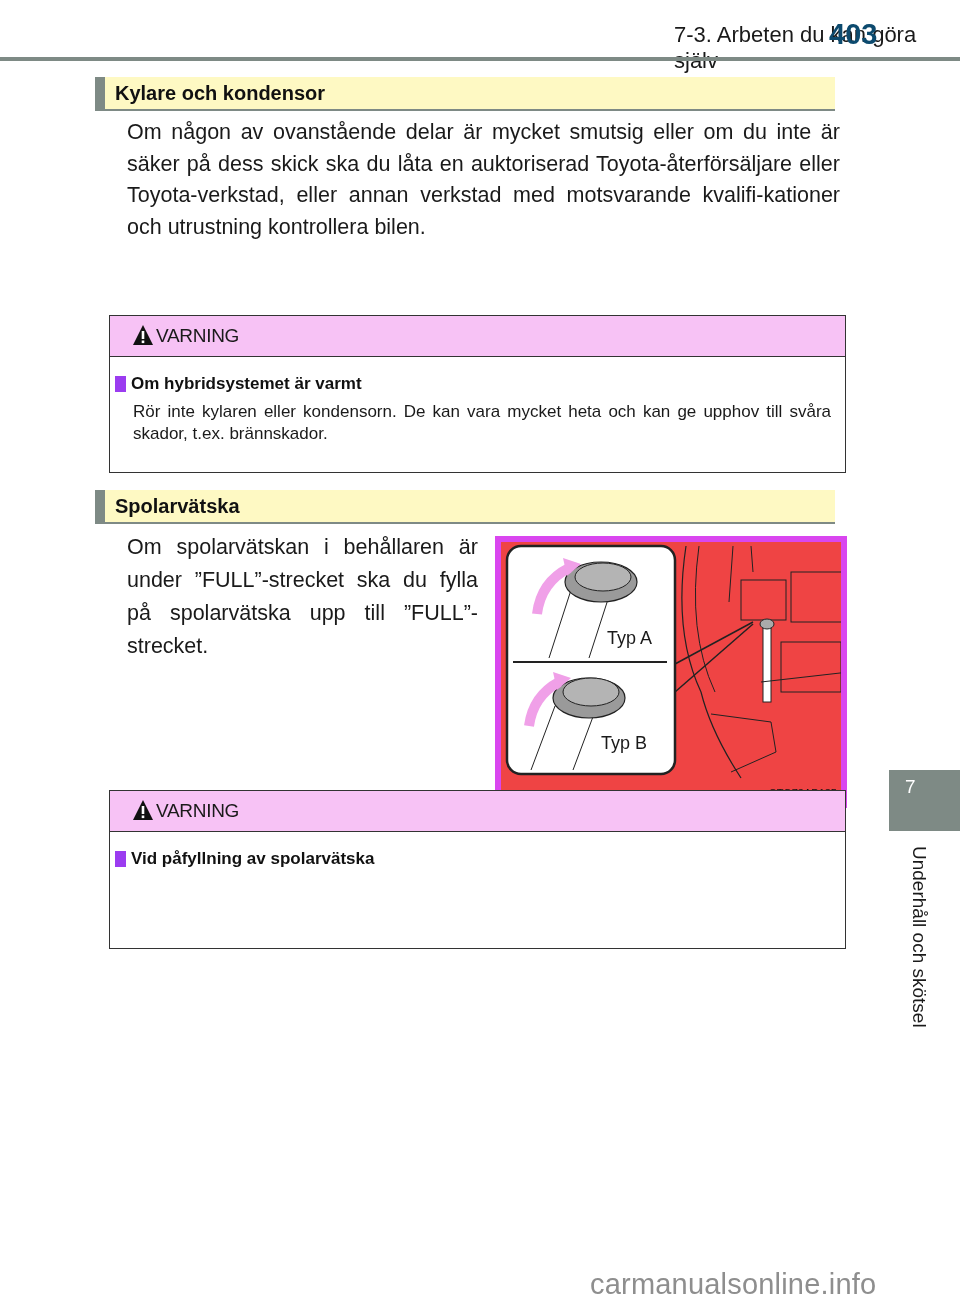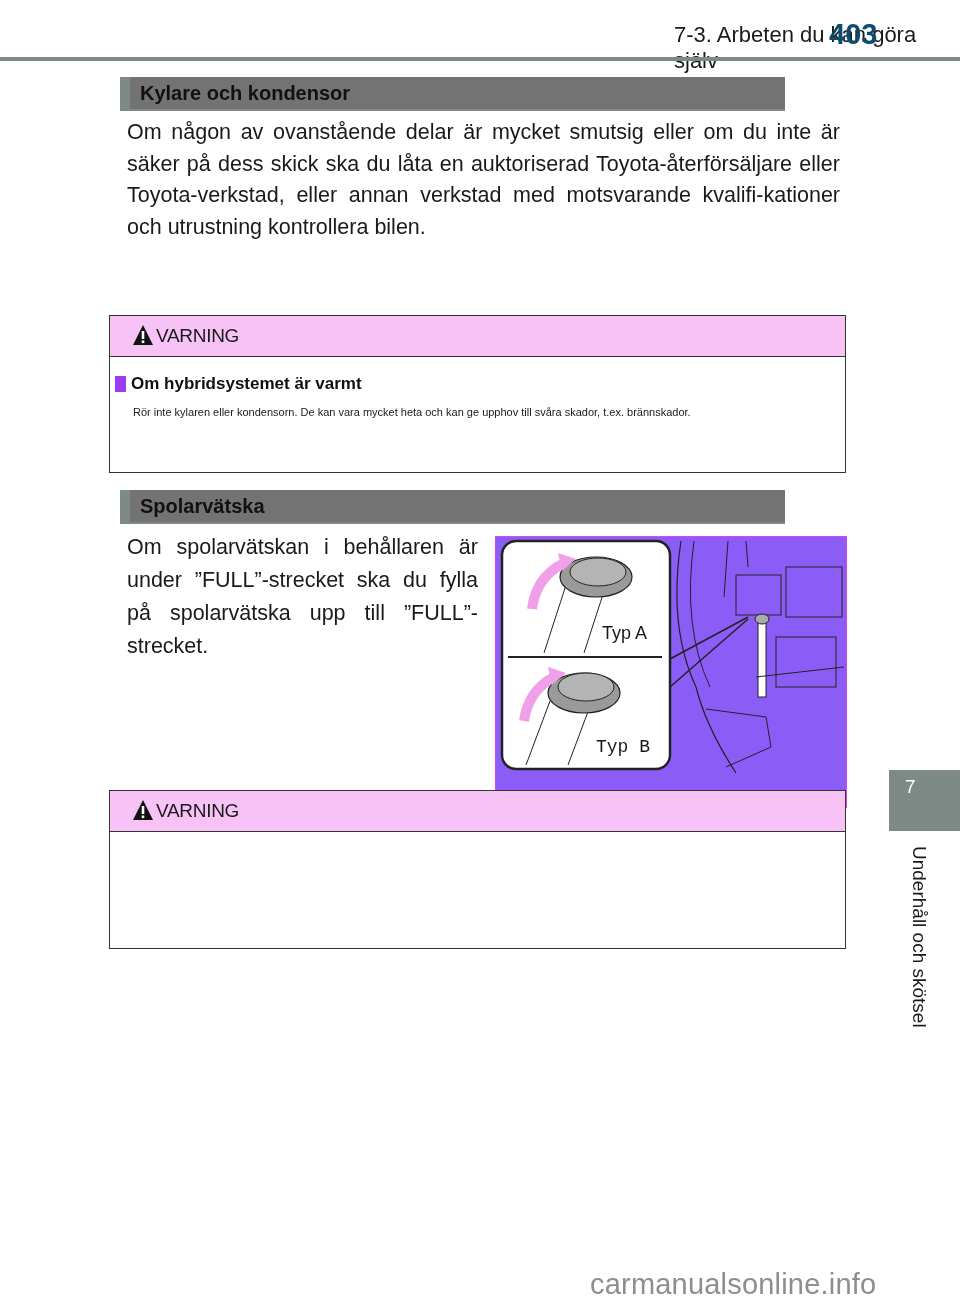--- a/index.html
+++ b/index.html
@@ -13,43 +13,43 @@
   .header-page { left:829px; top:18px; font-size:29px; font-weight:bold; color:#0c4a6e; }
 
   .side-tab { left:889px; top:770px; width:71px; height:61px; background:#7e8a85; }
   .side-tab-num { left:905px; top:776px; font-size:19px; color:#fff; }
   .side-label {
     left:890px; top:846px; width:40px; height:190px;
     writing-mode:vertical-rl; font-size:19px; color:#1a1a1a;
   }
 
   .sec-head {
-    left:120px; width:665px; height:34px; background:#737373;
+    left:95px; width:740px; height:34px; background:#fef9c3;
     border-bottom:2px solid #7e8a85; box-sizing:border-box;
   }
   .sec-head .bar { position:absolute; left:0; top:0; width:10px; height:100%; background:#7e8a85; }
   .sec-head .title { position:absolute; left:20px; top:5px; font-size:20px; font-weight:bold; color:#111; }
 
   .body-text { font-size:21.5px; line-height:31.5px; color:#1a1a1a; text-align:justify; }
   .body-text p { margin:0; }
 
   .warn {
     left:109px; width:737px; border:1.5px solid #333; box-sizing:border-box; background:#fff;
   }
   .warn-head {
     height:40px; background:#f7c2f5; border-bottom:1.5px solid #333; position:relative;padding-left:28px;
   }
   .warn-head .tri { position:absolute; left:22px; top:8px; }
   .warn-head .label { position:absolute; left:46px; top:9px; font-size:19px; color:#1a1a1a; letter-spacing:-0.3px; }
   .warn-body { position:relative; padding:17px 14px 0 5px; }
   .warn-item-head { display:flex; align-items:center; font-size:17px; font-weight:bold; color:#111; }
   .warn-item-head .sq { width:11px; height:16px; background:#9b3cf0; margin-right:5px; display:inline-block; }
-  .warn-item-text { margin-left:18px; margin-top:7px; font-size:11px; line-height:22px; text-align:justify; color:#1a1a1a; }
+  .warn-item-text { margin-left:18px; margin-top:7px; font-size:17px; line-height:22px; text-align:justify; color:#1a1a1a; }
 
-  .figure { left:495px; top:536px; width:352px; height:272px; border:1px solid #d946ef; box-sizing:border-box; background:#8b5cf6; overflow:hidden; }
+  .figure { left:495px; top:536px; width:352px; height:272px; border:6px solid #d946ef; box-sizing:border-box; background:#ef4444; overflow:hidden; }
   .fig-label { font-size:18px; color:#1a1a1a; position:absolute; }
   .fig-code { position:absolute; right:4px; bottom:3px; font-size:11px; color:#111; }
 
   .watermark { left:569px; top:1268px; font-size:29px; color:#8e8e8e; letter-spacing:0.2px;margin-left:21px; }
 </style>
 </head>
 <body>
 
 <div class="abs header-section">7-3. Arbeten du kan göra själv</div>
 <div class="abs header-page">403</div>
@@ -126,30 +126,34 @@
     <rect x="290" y="30" width="56" height="50" fill="none" stroke="#222" stroke-width="1"></rect>
     <rect x="280" y="100" width="60" height="50" fill="none" stroke="#222" stroke-width="1"></rect>
     <rect x="262" y="80" width="8" height="80" fill="#fff" stroke="#222" stroke-width="1"></rect>
     <ellipse cx="266" cy="82" rx="7" ry="5" fill="#aaa" stroke="#222" stroke-width="1"></ellipse>
     <path d="M210 172 L270 180 L275 210 L230 230" fill="none" stroke="#222" stroke-width="1"></path>
     <path d="M260 140 L348 130" fill="none" stroke="#222" stroke-width="1"></path>
     <line x1="232" y1="4" x2="228" y2="60" stroke="#222" stroke-width="1"></line>
     <line x1="250" y1="4" x2="252" y2="30" stroke="#222" stroke-width="1"></line>
   </svg>
   <div class="fig-label" style="left:106px; top:86px;">Typ A</div>
-  <div class="fig-label" style="left:100px; top:200px;font-family:Liberation Mono, monospace;">Typ B</div>
+  <div class="fig-label" style="left:100px; top:191px;">Typ B</div>
   <div class="fig-code">STO73AP185</div>
 </div>
 
 <div class="abs warn" style="top:790px; height:159px;">
   <div class="warn-head">
     <svg class="tri" width="22" height="22" viewBox="0 0 22 22">
       <polygon points="11,1 21,21 1,21" fill="#111"></polygon>
       <rect x="9.7" y="7" width="2.6" height="8" fill="#fff"></rect>
       <rect x="9.7" y="16.5" width="2.6" height="2.6" fill="#fff"></rect>
     </svg>
     <span class="label">VARNING</span>
   </div>
   <div class="warn-body">
+    <div class="warn-item-head">
+      <span class="sq"></span>
+      <span>Vid påfyllning av spolarvätska</span>
+    </div>
   </div>
 </div>
 
 <div class="abs watermark">carmanualsonline.info</div>
 
 </body></html>

